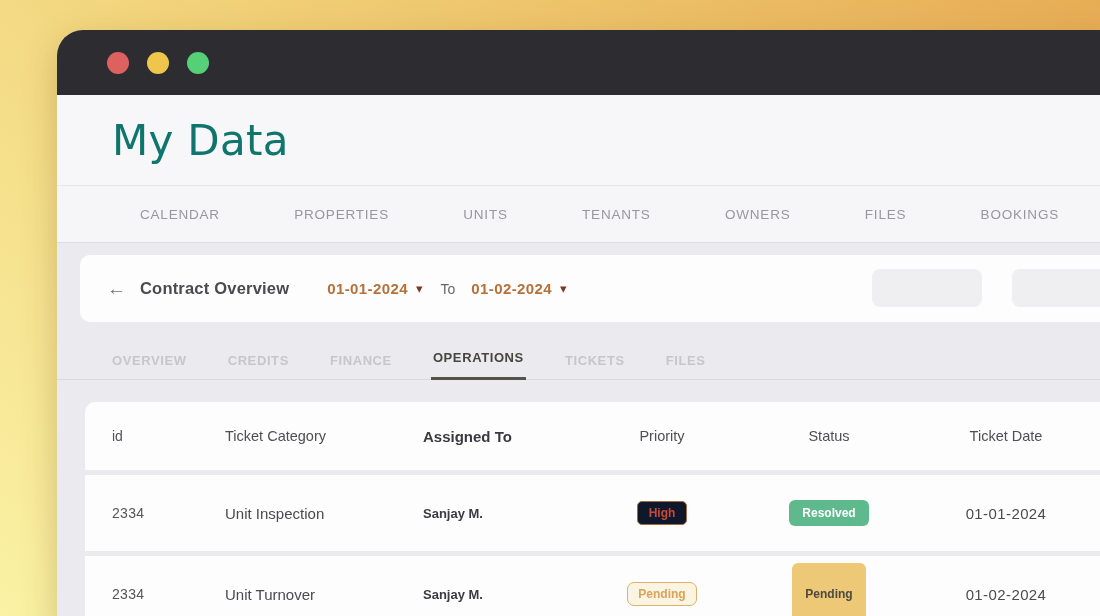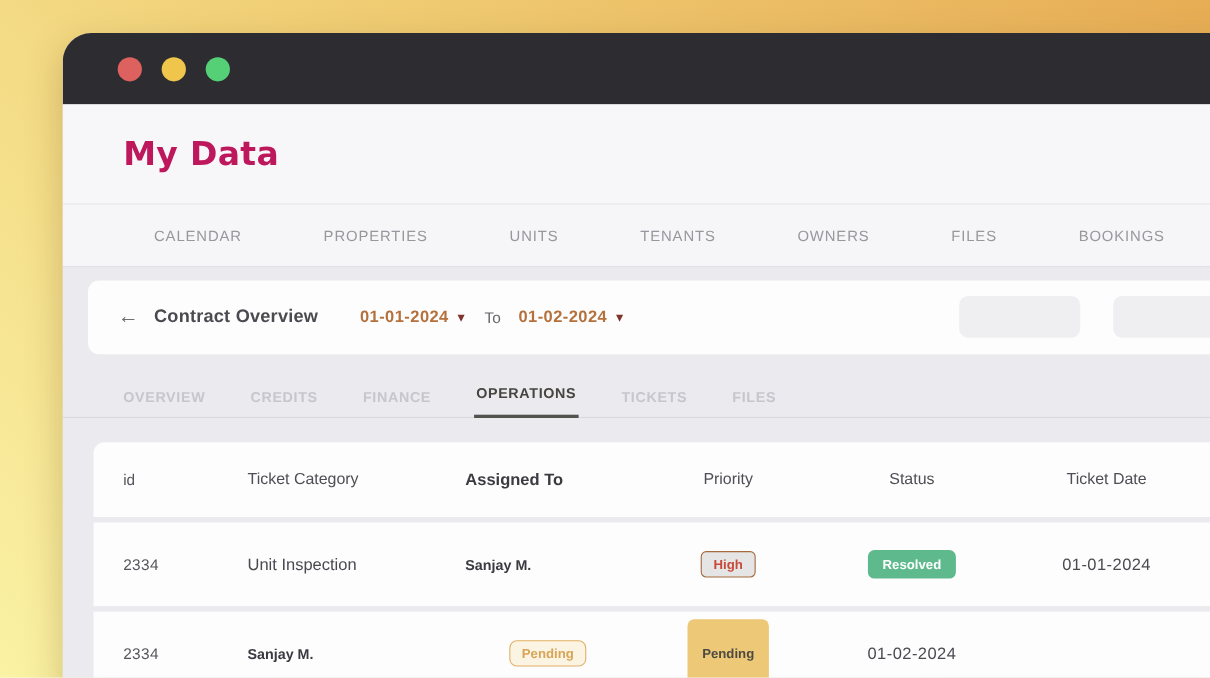--- a/index.html
+++ b/index.html
@@ -25,21 +25,21 @@
 
   .win-content { position: absolute; top: 65px; left: 0; right: 0; bottom: 0; background: #ebeaee; }
 
   
   .page-header {
     height: 90px; background: #f7f6f8;
     display: flex; align-items: center; padding-left: 55px;
   }
   .page-title {
     font-family: "DejaVu Sans", "Liberation Sans", sans-serif;
-    font-size: 30px; font-weight: 700; color: #be185d; letter-spacing: .3px;
+    font-size: 42px; font-weight: 400; color: #0f766e; letter-spacing: .3px;
   }
 
   
   .navbar {
     height: 58px; background: #f6f5f8;
     border-top: 1px solid #e8e7ea; border-bottom: 1px solid #dedde2;
     display: flex; align-items: center; justify-content: space-between;
     padding: 0 58px 0 52px;
   }
   .nav-item {
@@ -88,21 +88,21 @@
   .c-center { justify-self: center; text-align: center; }
   .h-id { font-size: 14px; color: #55545a; }
   .h-cell { font-size: 14.5px; color: #4f4e54; }
   .h-bold { font-size: 15px; font-weight: 700; color: #3b3a40; }
   .d-id { font-size: 14px; color: #55545a; letter-spacing: .3px; }
   .d-cat { font-size: 15px; color: #4a4950; }
   .d-assigned { font-size: 13px; font-weight: 700; color: #3b3a40; }
   .d-date { font-size: 15px; color: #4c4b51; letter-spacing: .4px; }
 
   .badge { display: inline-block; font-size: 12px; font-weight: 600; border-radius: 6px; }
-  .prio-high    { background: #e5e5e5; border: 1.6px solid #a56a3e; color: #c8493a; padding: 4px 11px; border-radius: 5px; }
+  .prio-high    { background: #0f172a; border: 1.6px solid #a56a3e; color: #c8493a; padding: 4px 11px; border-radius: 5px; }
   .prio-medium  { background: #fcf4e2; border: 1.6px solid #e0b066; color: #d7a458; padding: 4px 10px; border-radius: 7px; }
   .status-resolved { background: #5eba8c; color: #ffffff; padding: 6px 13px; }
   .status-pending  { background: #ecc877; color: #4e4a41; padding: 24px 13px; }
 </style>
 </head>
 <body>
 
 <div class="window">
 
   <div class="titlebar">
@@ -167,20 +167,21 @@
         <span class="d-cat">Unit Inspection</span>
         <span class="d-assigned">Sanjay M.</span>
         <span class="c-center"><span class="badge prio-high">High</span></span>
         <span class="c-center"><span class="badge status-resolved">Resolved</span></span>
         <span class="d-date c-center">01-01-2024</span>
         <span></span>
       </div>
 
       <div class="t-grid trow">
         <span class="d-id">2334</span>
+        <span class="d-cat">Unit Turnover</span>
         <span class="d-assigned">Sanjay M.</span>
         <span class="c-center"><span class="badge prio-medium">Pending</span></span>
         <span class="c-center"><span class="badge status-pending">Pending</span></span>
         <span class="d-date c-center">01-02-2024</span>
         <span></span>
       </div>
 
     </div>
 
   </div>

